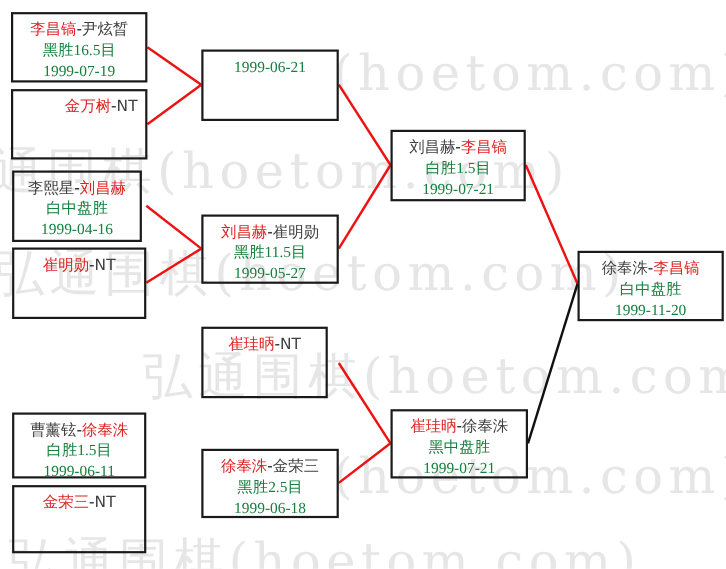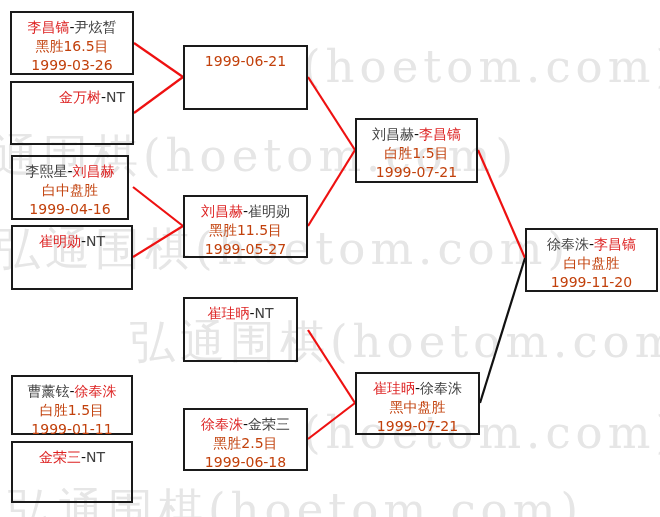--- a/index.html
+++ b/index.html
@@ -40,21 +40,21 @@
     padding-top: 5px;
     font-size: 14px;
     line-height: 19px;
     color: #111111;
     cursor: pointer;
   }
   .names { white-space: nowrap; }
   .red-name   { color: var(--red-name, #dd2222); }
   .black-name { color: #404040; }
   .dash { color: #111111; }
-  .result-line, .date-line { color: #c2410c; white-space: nowrap; }
+  .result-line, .date-line { color: #15803d; white-space: nowrap; font-family: Liberation Serif, serif; }
 </style>
 </head>
 <body>
 
 <div class="stage">
 
   <div class="watermark-layer">
     <span class="wm" style="left:303px; top:44px;">(hoetom.com)</span>
     <span class="wm" style="left:-57px; top:133px;">弘通围棋(hoetom.com)</span>
     <span class="wm" style="left:-5px;  top:226px;">弘通围棋(hoetom.com)</span>
@@ -72,21 +72,21 @@
     <line class="red" x1="308" y1="226" x2="355" y2="150"></line>
     <line class="red" x1="478" y1="150" x2="525" y2="258"></line>
     <line class="red" x1="308" y1="330" x2="355" y2="403"></line>
     <line class="red" x1="308" y1="439" x2="355" y2="403"></line>
     <line class="black" x1="480" y1="403" x2="525" y2="258"></line>
   </svg>
 
   <div class="match-box" style="left:10px; top:11px; width:124px; height:64px;">
     <div class="names"><span class="red-name">李昌镐</span><span class="dash">-</span><span class="black-name">尹炫晳</span></div>
     <div class="result-line">黑胜16.5目</div>
-    <div class="date-line">1999-03-26</div>
+    <div class="date-line">1999-07-19</div>
   </div>
 
   <div class="match-box" style="left:10px; top:81px; width:124px; height:64px;padding-left:40px;">
     <div class="names"><span class="red-name">金万树</span><span class="dash">-</span><span class="black-name">NT</span></div>
     <div class="result-line"></div>
     <div class="date-line"></div>
   </div>
 
   <div class="match-box" style="left:183px; top:45px; width:125px; height:65px;">
     <div class="date-line">1999-06-21</div>
@@ -118,21 +118,21 @@
 
   <div class="match-box" style="left:183px; top:297px; width:115px; height:65px;">
     <div class="names"><span class="red-name">崔珪昞</span><span class="dash">-</span><span class="black-name">NT</span></div>
     <div class="result-line"></div>
     <div class="date-line"></div>
   </div>
 
   <div class="match-box" style="left:11px; top:375px; width:122px; height:60px;">
     <div class="names"><span class="black-name">曹薰铉</span><span class="dash">-</span><span class="red-name">徐奉洙</span></div>
     <div class="result-line">白胜1.5目</div>
-    <div class="date-line">1999-01-11</div>
+    <div class="date-line">1999-06-11</div>
   </div>
 
   <div class="match-box" style="left:11px; top:441px; width:122px; height:62px;">
     <div class="names"><span class="red-name">金荣三</span><span class="dash">-</span><span class="black-name">NT</span></div>
     <div class="result-line"></div>
     <div class="date-line"></div>
   </div>
 
   <div class="match-box" style="left:183px; top:408px; width:125px; height:63px;">
     <div class="names"><span class="red-name">徐奉洙</span><span class="dash">-</span><span class="black-name">金荣三</span></div>

